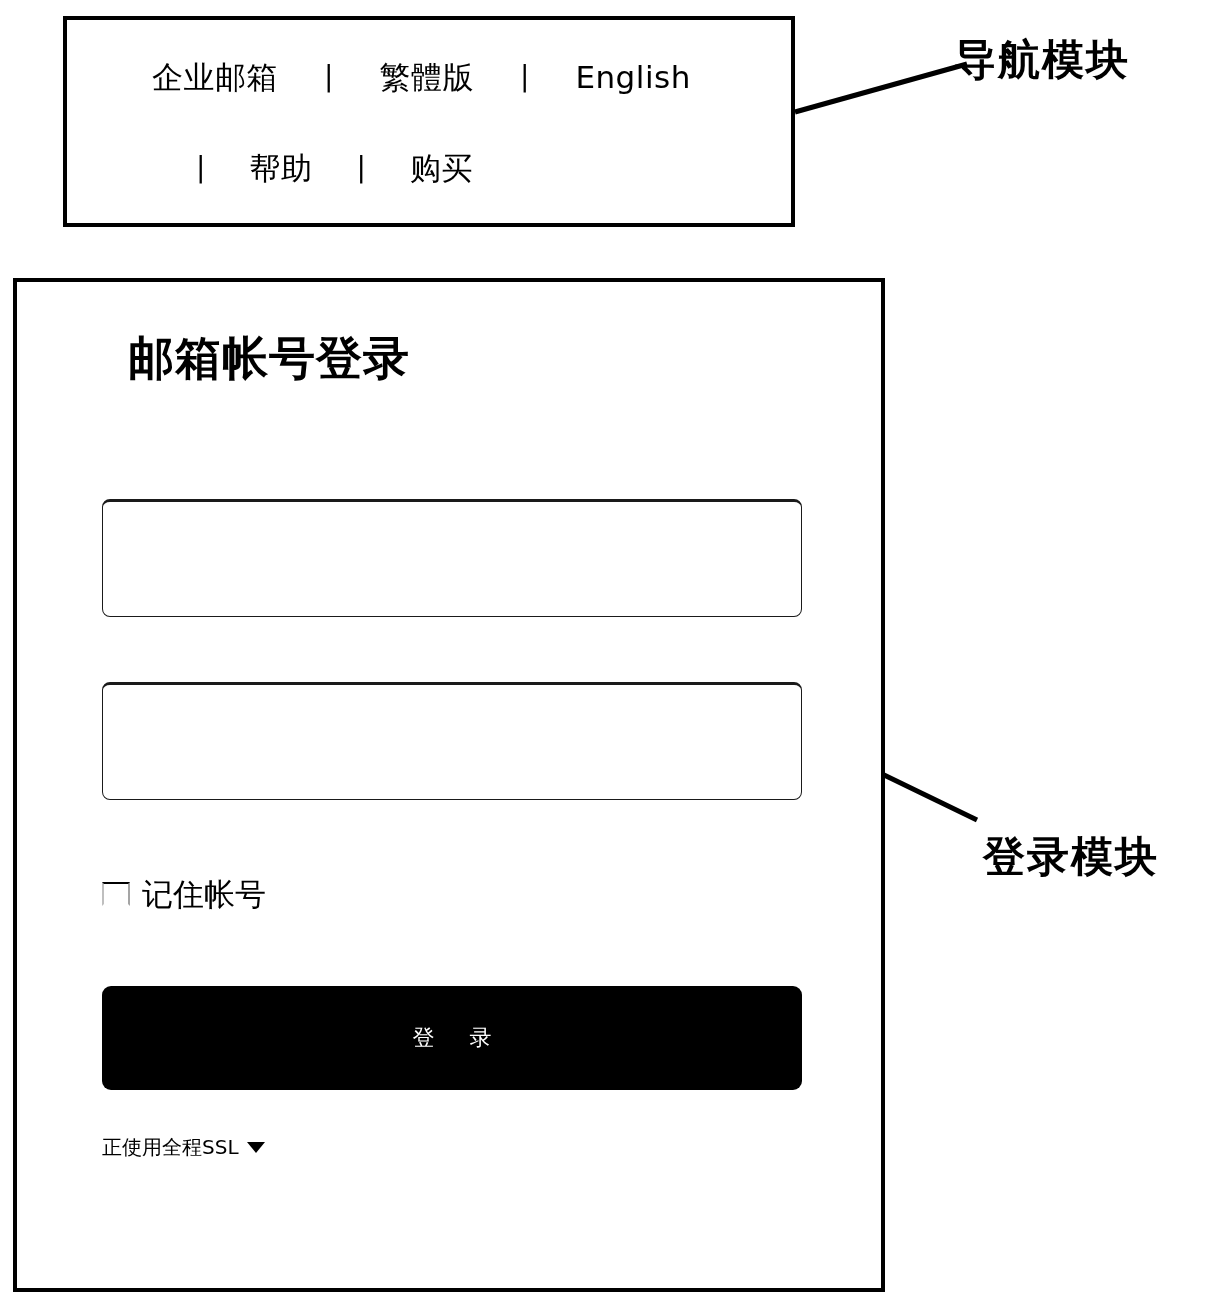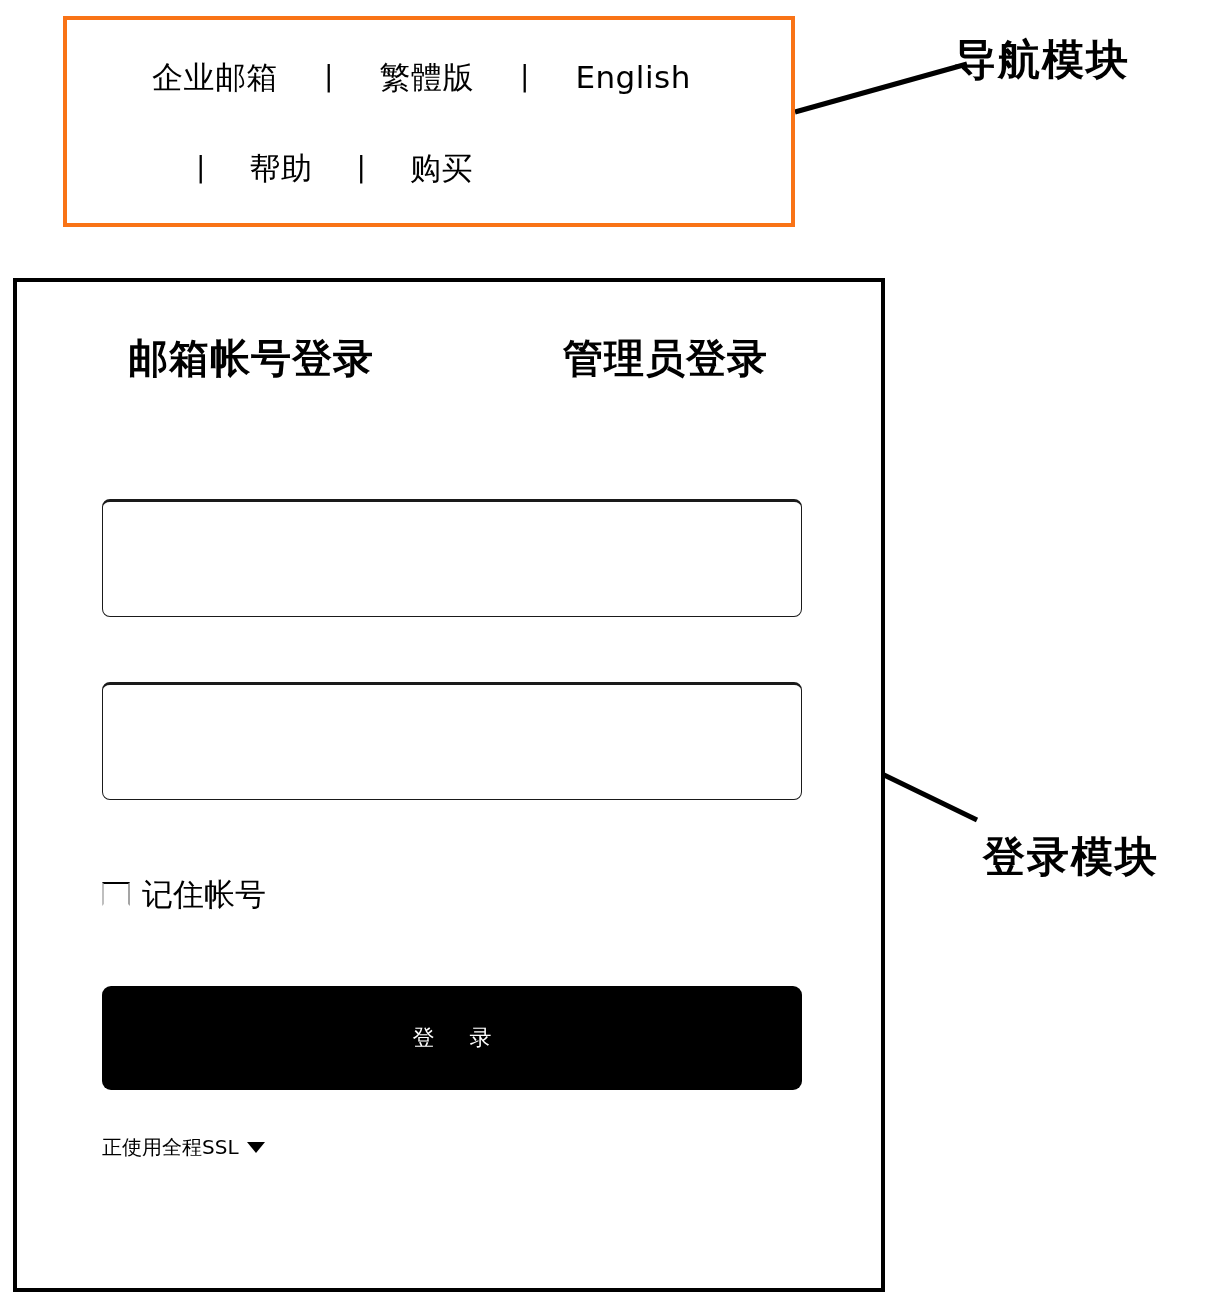--- a/index.html
+++ b/index.html
@@ -16,21 +16,21 @@
     overflow: hidden;
   }
 
   
   .nav-module {
     position: absolute;
     left: 63px;
     top: 16px;
     width: 732px;
     height: 211px;
-    border: 4px solid #f97316;
+    border: 4px solid #000000;
     box-sizing: border-box;
     background: #ffffff;
   }
   .nav-row {
     position: absolute;
     left: 0;
     width: 100%;
     display: flex;
     align-items: center;
     justify-content: flex-start;
@@ -73,21 +73,21 @@
   .tabs {
     position: absolute;
     left: 98px;
     top: 54px;
     width: 670px;
     height: 44px;
   }
   .tab {
     position: absolute;
     top: 0;
-    font-size: 40px;
+    font-size: 46px;
     line-height: 44px;
     font-weight: 700;
     color: #000000;
     letter-spacing: 1px;
     white-space: nowrap;
   }
   .tab-mail { left: 13px; }
   .tab-admin { left: 448px; }
 
   .field {
@@ -231,21 +231,20 @@
     <span class="sp-b"></span>
     <span class="nav-link">购买</span>
   </div>
 
 </div>
 
 <div class="login-module">
 
   <div class="tabs">
     <span class="tab tab-mail">邮箱帐号登录</span>
-    <span class="tab tab-admin">管理员登录</span>
   </div>
 
   <input class="field field-account" type="text" placeholder="" style="">
 
   <input class="field field-password" type="password" placeholder="" style="">
 
   <div class="remember-row">
     <span class="checkbox"></span>
     <span class="remember-label">记住帐号</span>
   </div>

